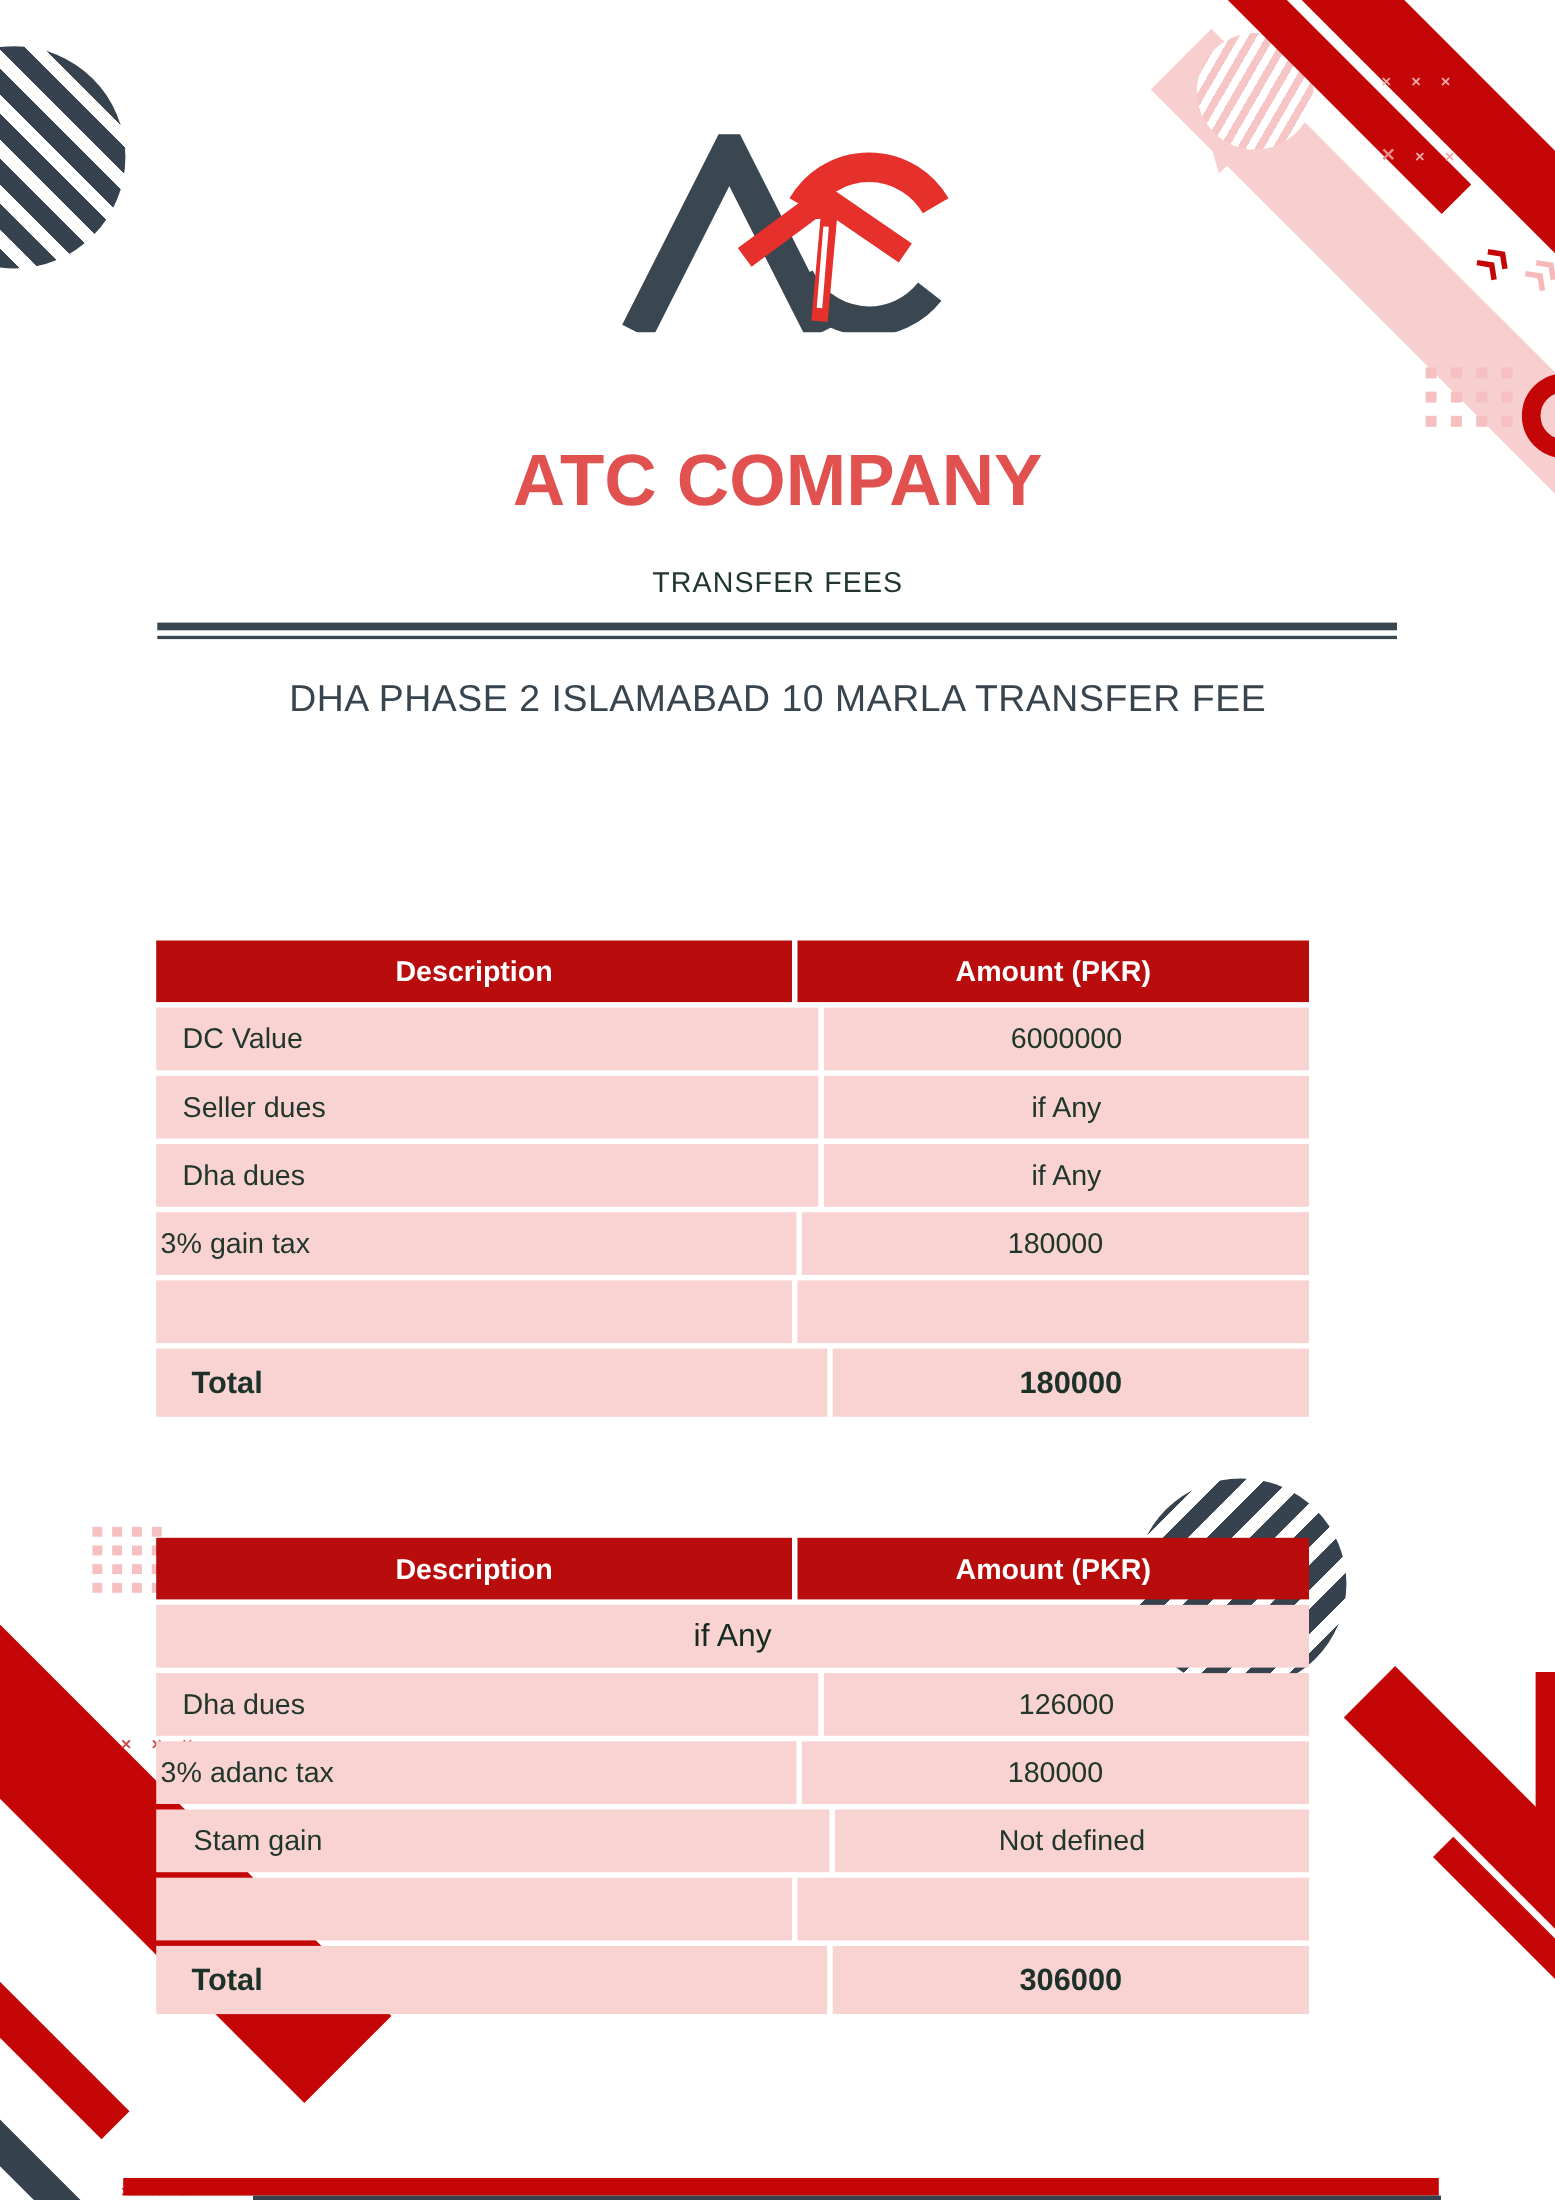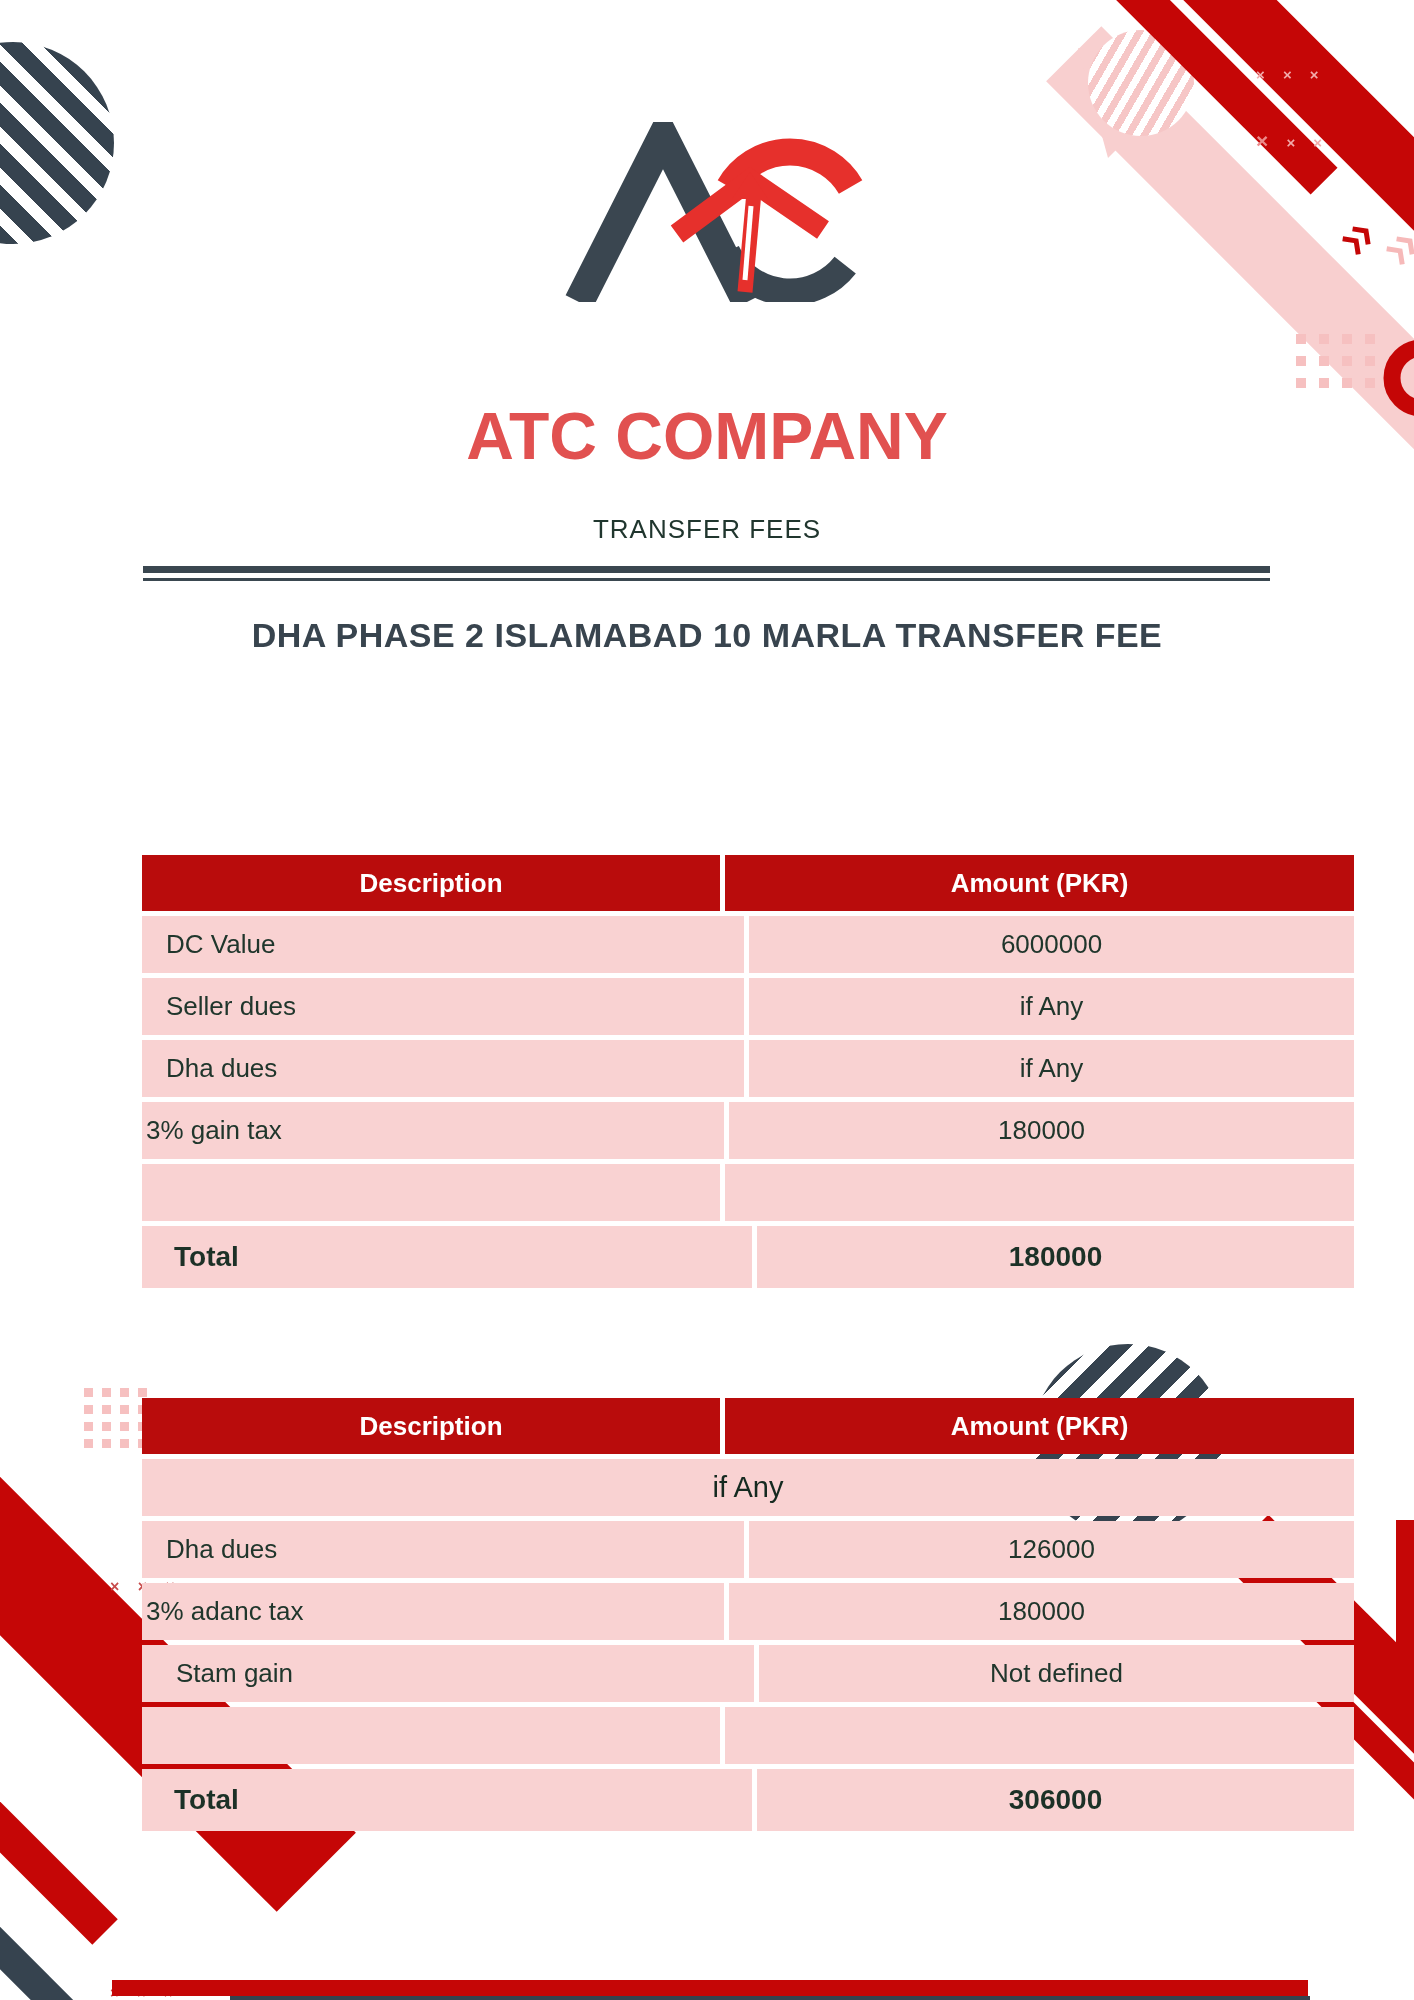--- a/index.html
+++ b/index.html
@@ -47,23 +47,23 @@
   .chevrons{width:28px;height:42px;}
   .chev-red{left:1340px;top:222px;transform:rotate(45deg);}
   .chev-pink{left:1384px;top:232px;transform:rotate(45deg);}
   
   .logo{left:565px;top:122px;}
   .company-name{left:0;right:0;top:398px;text-align:center;font-size:66px;font-weight:bold;color:#E15150;letter-spacing:0px;}
   .subtitle{left:0;right:0;top:514px;text-align:center;font-size:26px;color:#20362E;letter-spacing:1px;}
   .rule{left:143px;width:1127px;background:#3A4750;}
   .rule-thick{top:566px;height:7px;}
   .rule-thin{top:578px;height:3px;}
-  .heading{left:0;right:0;top:616px;text-align:center;font-size:34px;font-weight:bold;color:#38444E;letter-spacing:0.5px;}
+  .heading{left:0;right:0;top:616px;text-align:center;font-size:34px;font-weight:normal;color:#38444E;letter-spacing:0.5px;}
   
-  .fee-table{position:absolute;left:142px;width:1212px;}
+  .fee-table{position:absolute;left:142px;width:1048px;}
   .t1{top:855px;}
   .t2{top:1398px;}
   .trow{display:flex;gap:5px;margin-bottom:5px;}
   .cell{display:flex;align-items:center;}
   .c1{width:578px;flex:0 0 578px;}
   .c2{flex:1;}
   .thead .cell{background:#B90C0C;color:#ffffff;font-weight:bold;font-size:26px;height:56px;justify-content:center;}
   .td{background:#F9D2D2;color:#20362C;font-size:26px;height:57px;}
   .td.desc{justify-content:flex-start;}
   .td.amt{justify-content:center;}

